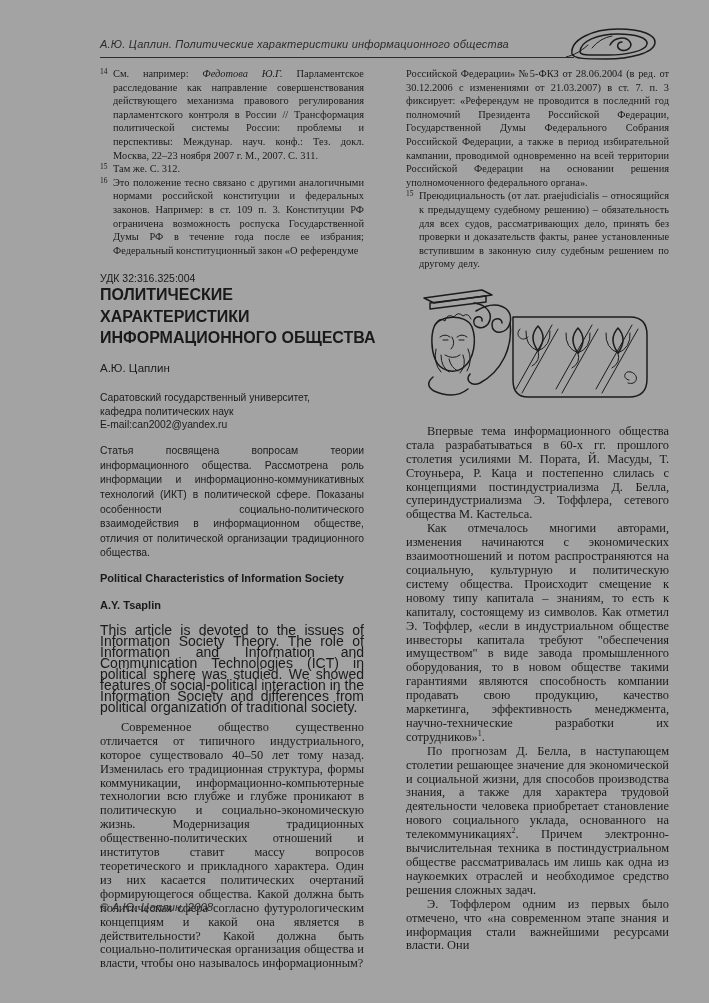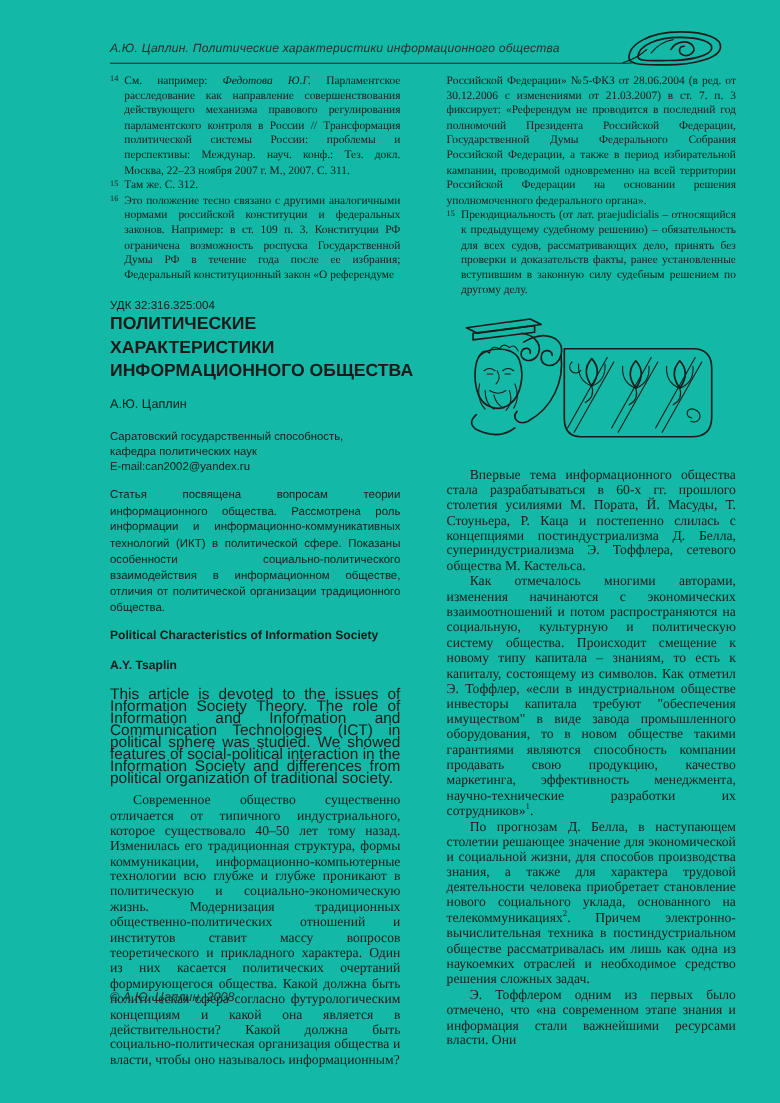--- a/index.html
+++ b/index.html
@@ -1,18 +1,18 @@
 <!DOCTYPE html>
 <html lang="ru"><head>
 <meta charset="utf-8">
 <style>
   html,body{margin:0;padding:0;background:#e9e9e9;}
   .page{
     position:relative; width:709px; height:1003px; margin:0 auto;
-    background:#14b8a6; color:#1a1a1a; overflow:hidden;
+    background:#a3a3a3; color:#1a1a1a; overflow:hidden;
     font-family:"Liberation Serif", serif;
   }
   
   .rh-text{
     position:absolute; left:100px; top:38px;
     font-family:"Liberation Sans", sans-serif; font-style:italic;
     font-size:11px; color:#2b2b2b; letter-spacing:.2px; white-space:nowrap;
   }
   .rh-rule{
     position:absolute; left:100px; top:57px; width:474px; height:1px;
@@ -89,21 +89,21 @@
       <span class="fn-marker">16</span><span>Это положение тесно связано с другими аналогичными нормами российской конституции и федеральных законов. Например: в ст. 109 п. 3. Конституции РФ ограничена возможность роспуска Государственной Думы РФ в течение года после ее избрания; Федеральный конституционный закон «О референдуме</span>
     </p>
 
     <div class="udc">УДК 32:316.325:004</div>
 
     <h1 class="title-ru" style="margin-bottom:0">ПОЛИТИЧЕСКИЕ ХАРАКТЕРИСТИКИ ИНФОРМАЦИОННОГО ОБЩЕСТВА</h1>
 
     <div class="author-ru">А.Ю. Цаплин</div>
 
     <div class="affil">
-      <div>Саратовский государственный способность,</div>
+      <div>Саратовский государственный университет,</div>
       <div>кафедра политических наук</div>
       <div>E-mail:can2002@yandex.ru</div>
     </div>
 
     <p class="abstract" style="margin-bottom:0">Статья посвящена вопросам теории информационного общества. Рассмотрена роль информации и информационно-коммуникативных технологий (ИКТ) в политической сфере. Показаны особенности социально-политического взаимодействия в информационном обществе, отличия от политической организации традиционного общества.</p>
 
     <div class="title-en">Political Characteristics of Information Society</div>
     <div class="author-en">A.Y. Tsaplin</div>
     <p class="abstract-en" style="margin-bottom:0">This article is devoted to the issues of Information Society Theory. The role of Information and Information and Communication Technologies (ICT) in political sphere was studied. We showed features of social-political interaction in the Information Society and differences from political organization of traditional society.</p>
 

